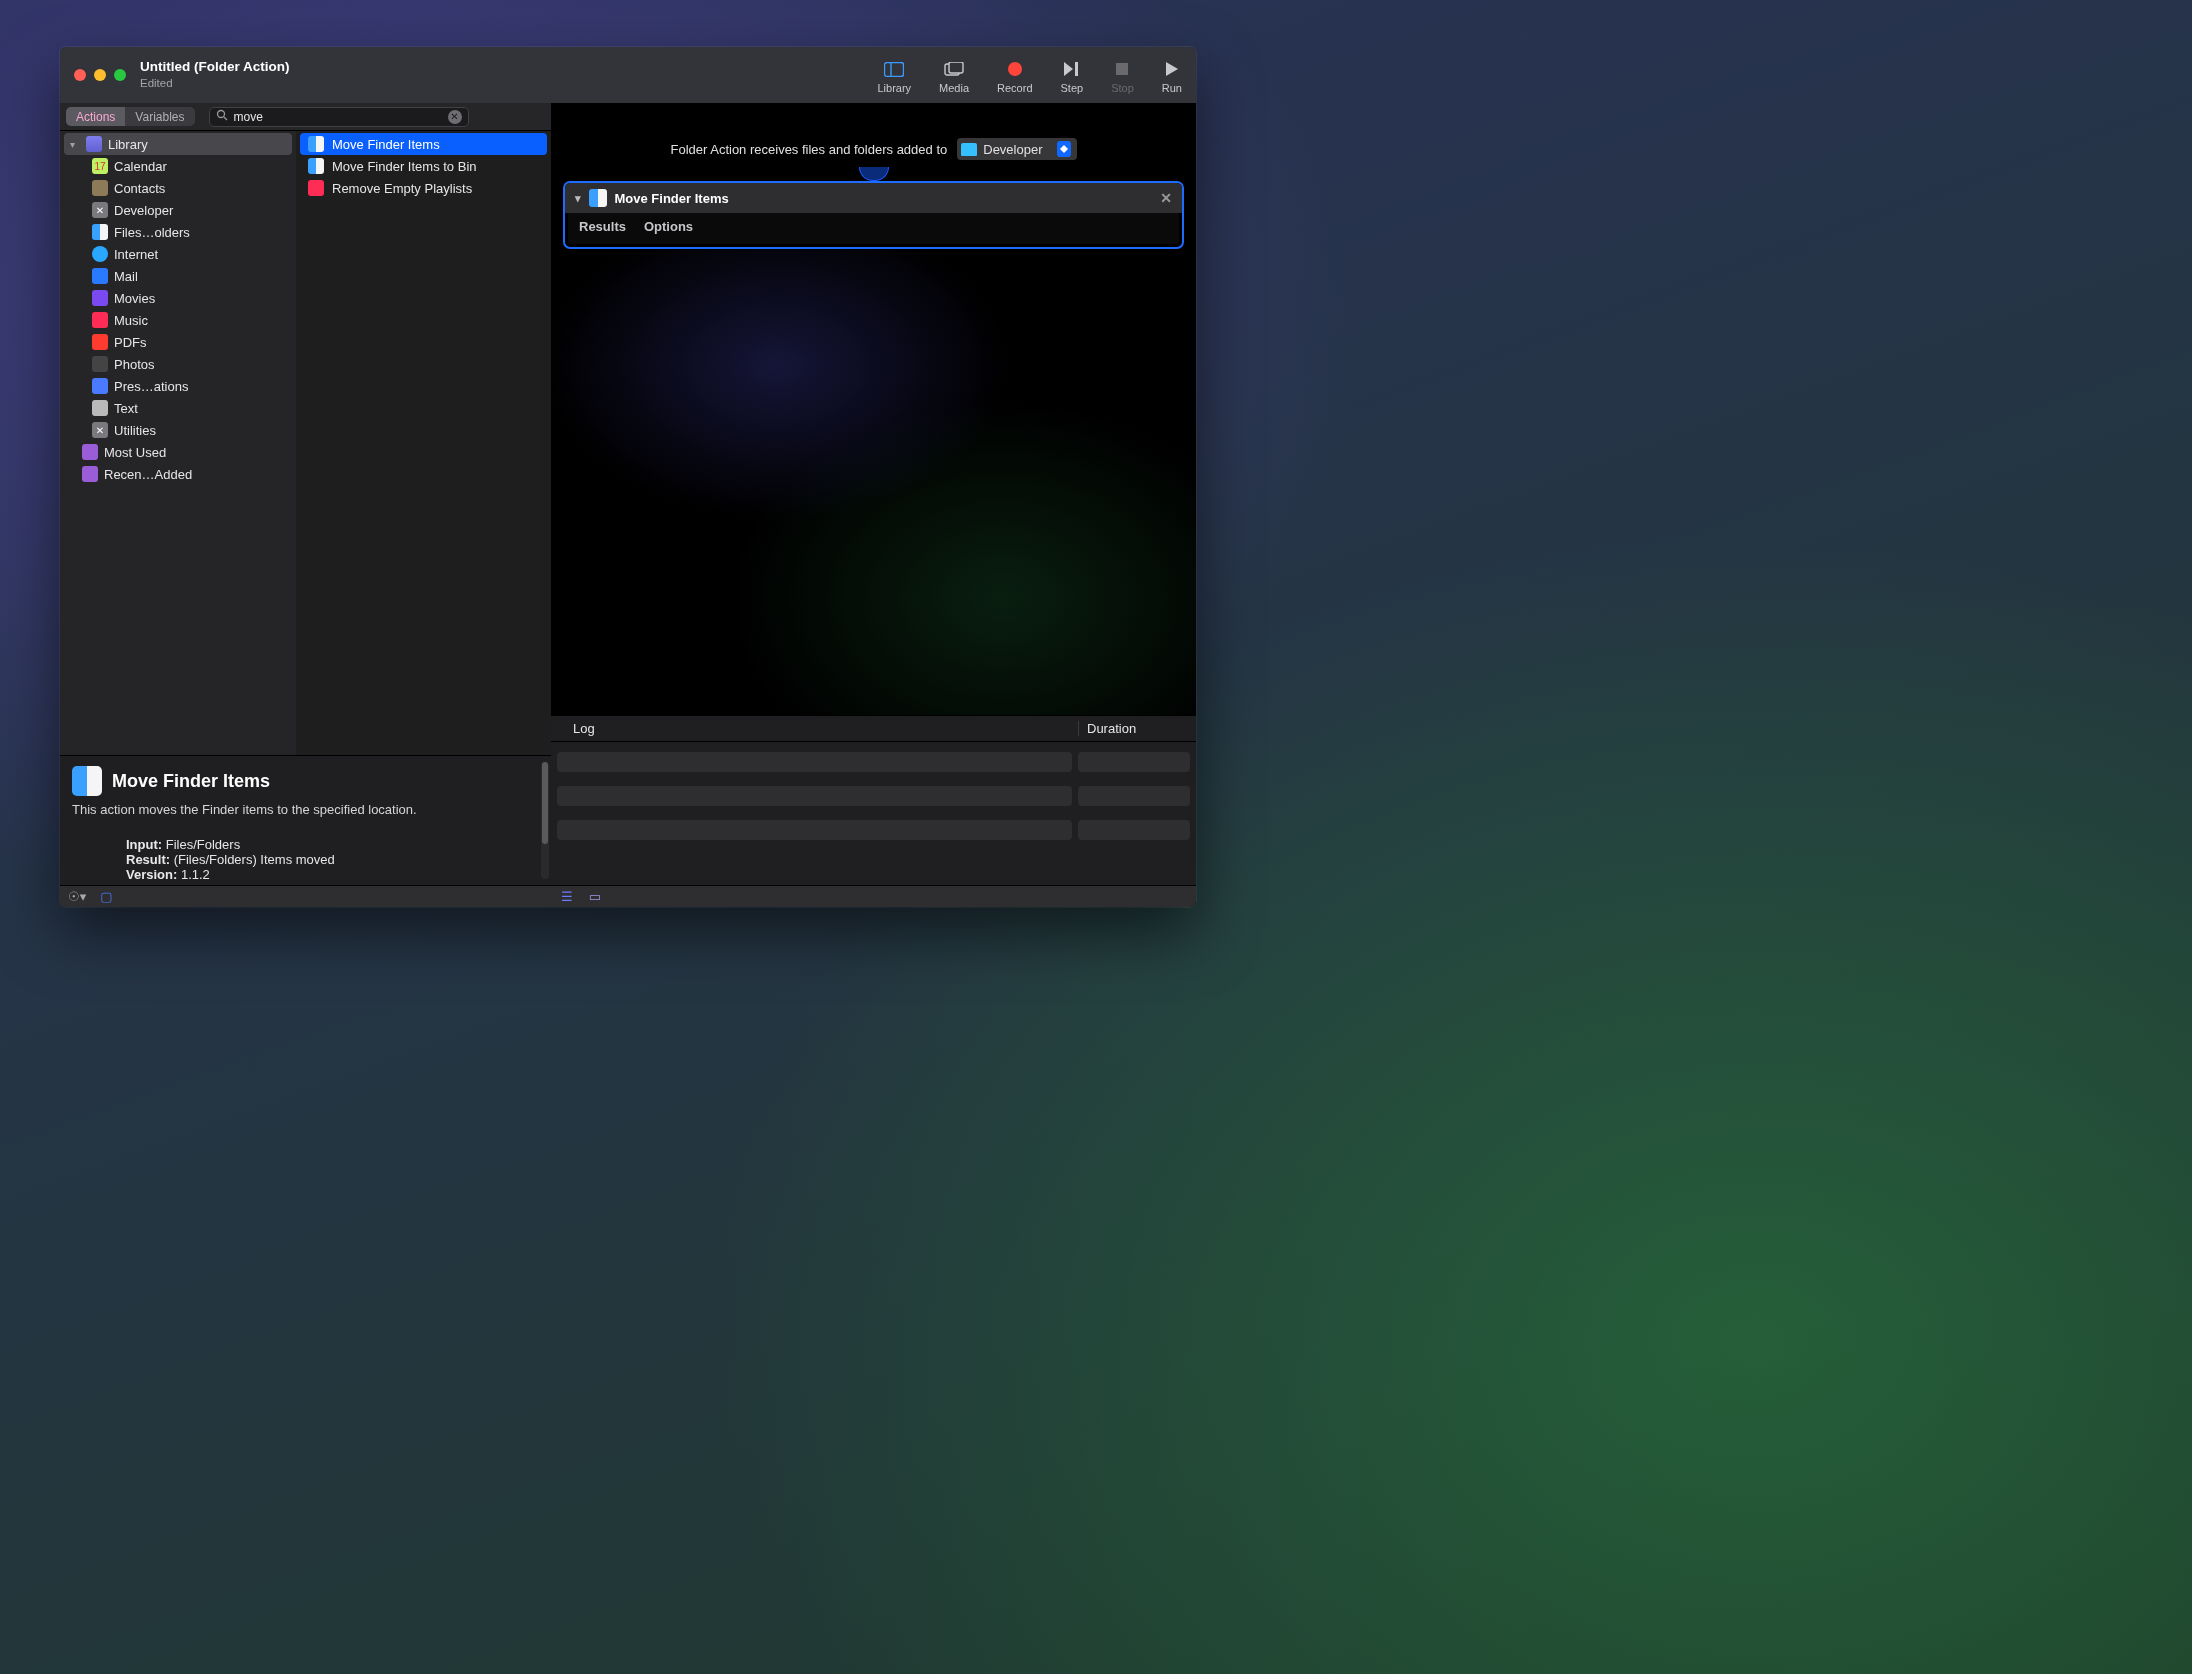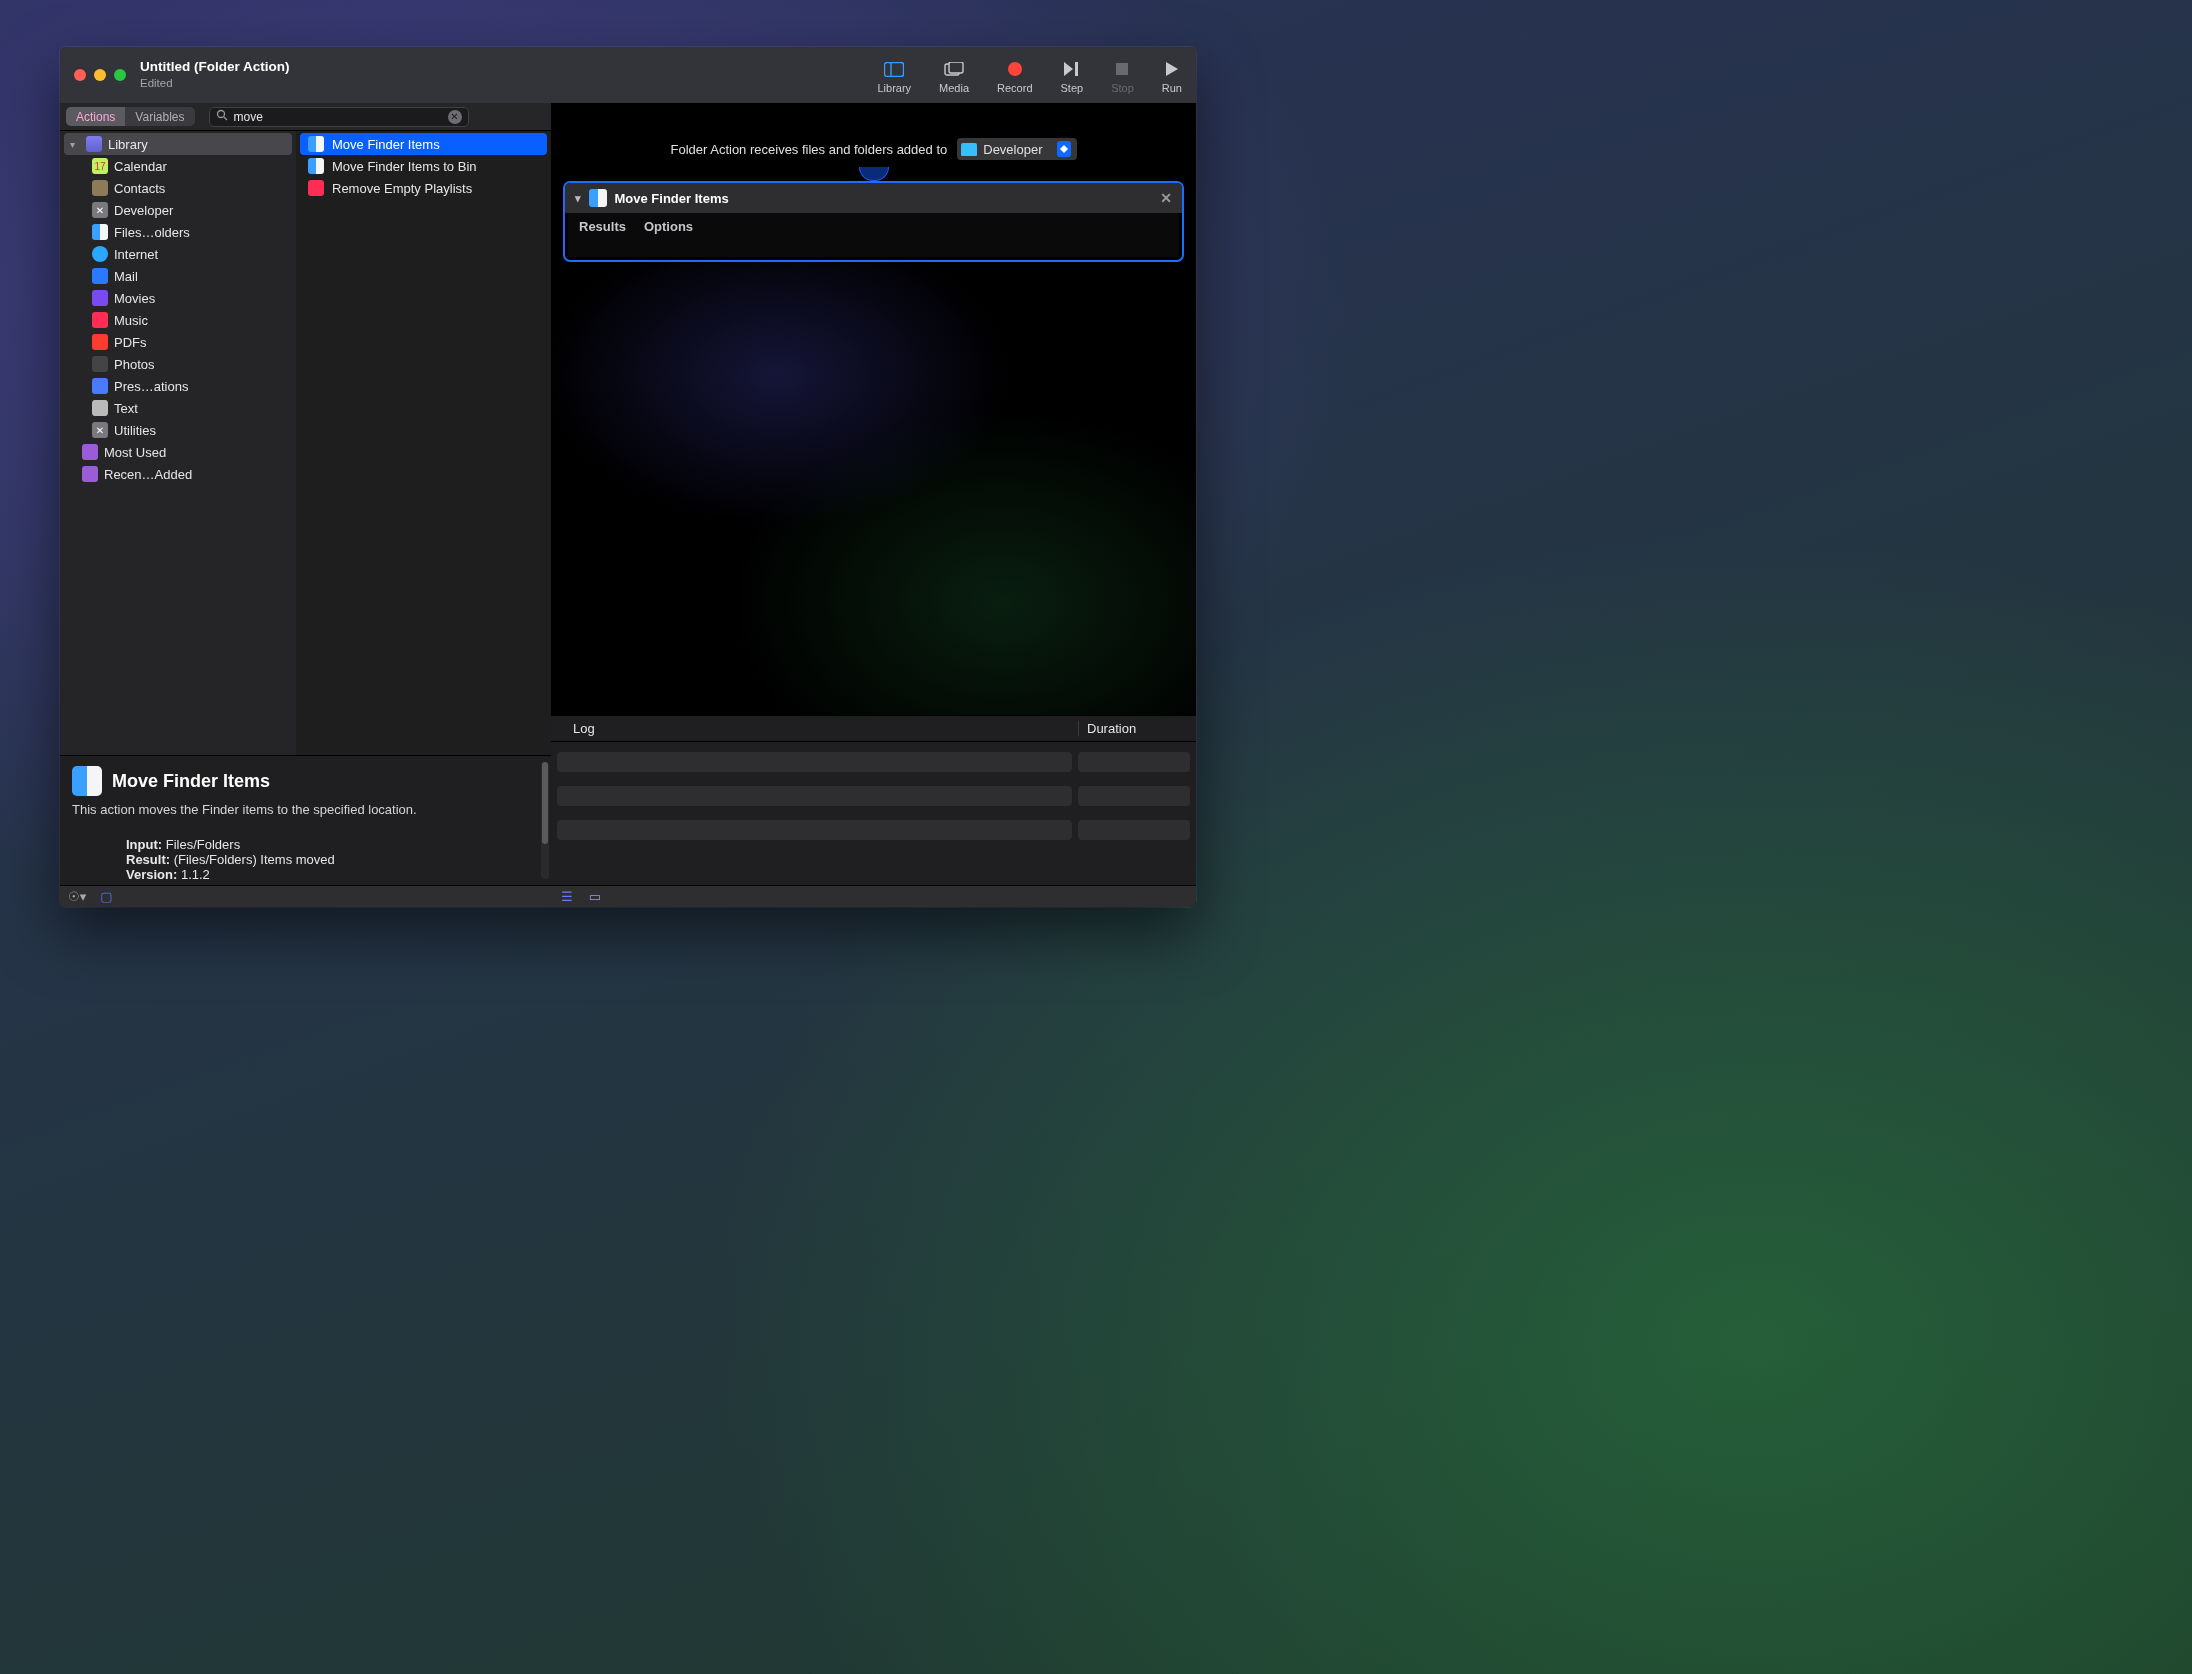--- a/index.html
+++ b/index.html
@@ -135,21 +135,21 @@
   .ac-head{
     background:#2e2e31;height:30px;border-radius:5px 5px 0 0;
     display:flex;align-items:center;gap:8px;padding:0 10px;color:#fff;font-weight:600;
   }
   .ac-head .close{margin-left:auto;color:#9a9a9e;font-size:14px;cursor:pointer;}
   .ac-body{padding:10px 14px 4px;display:flex;align-items:center;gap:10px;font-size:13px;}
   .ac-body .dest{
     display:flex;align-items:center;gap:6px;background:#3a3a3e;border-radius:4px;height:22px;padding:0 6px 0 4px;
   }
   .ac-body .chk{width:14px;height:14px;border:1px solid #6a6a6e;border-radius:3px;background:#2a2a2c;}
-  .ac-foot{display:flex;gap:18px;padding:6px 14px 26px;font-size:13px;color:#c7c7cb;font-weight:600;}
+  .ac-foot{display:flex;gap:18px;padding:6px 14px 13px;font-size:13px;color:#c7c7cb;font-weight:600;}
 
   .wf-empty{flex:1;
     background:
       radial-gradient(ellipse 60% 55% at 35% 25%, rgba(60,60,160,.35), transparent 60%),
       radial-gradient(ellipse 70% 70% at 70% 75%, rgba(30,100,50,.30), transparent 60%),
       #000;
   }
 
   
   .log-area{height:170px;background:#1f1f21;border-top:1px solid #000;display:flex;flex-direction:column;}

